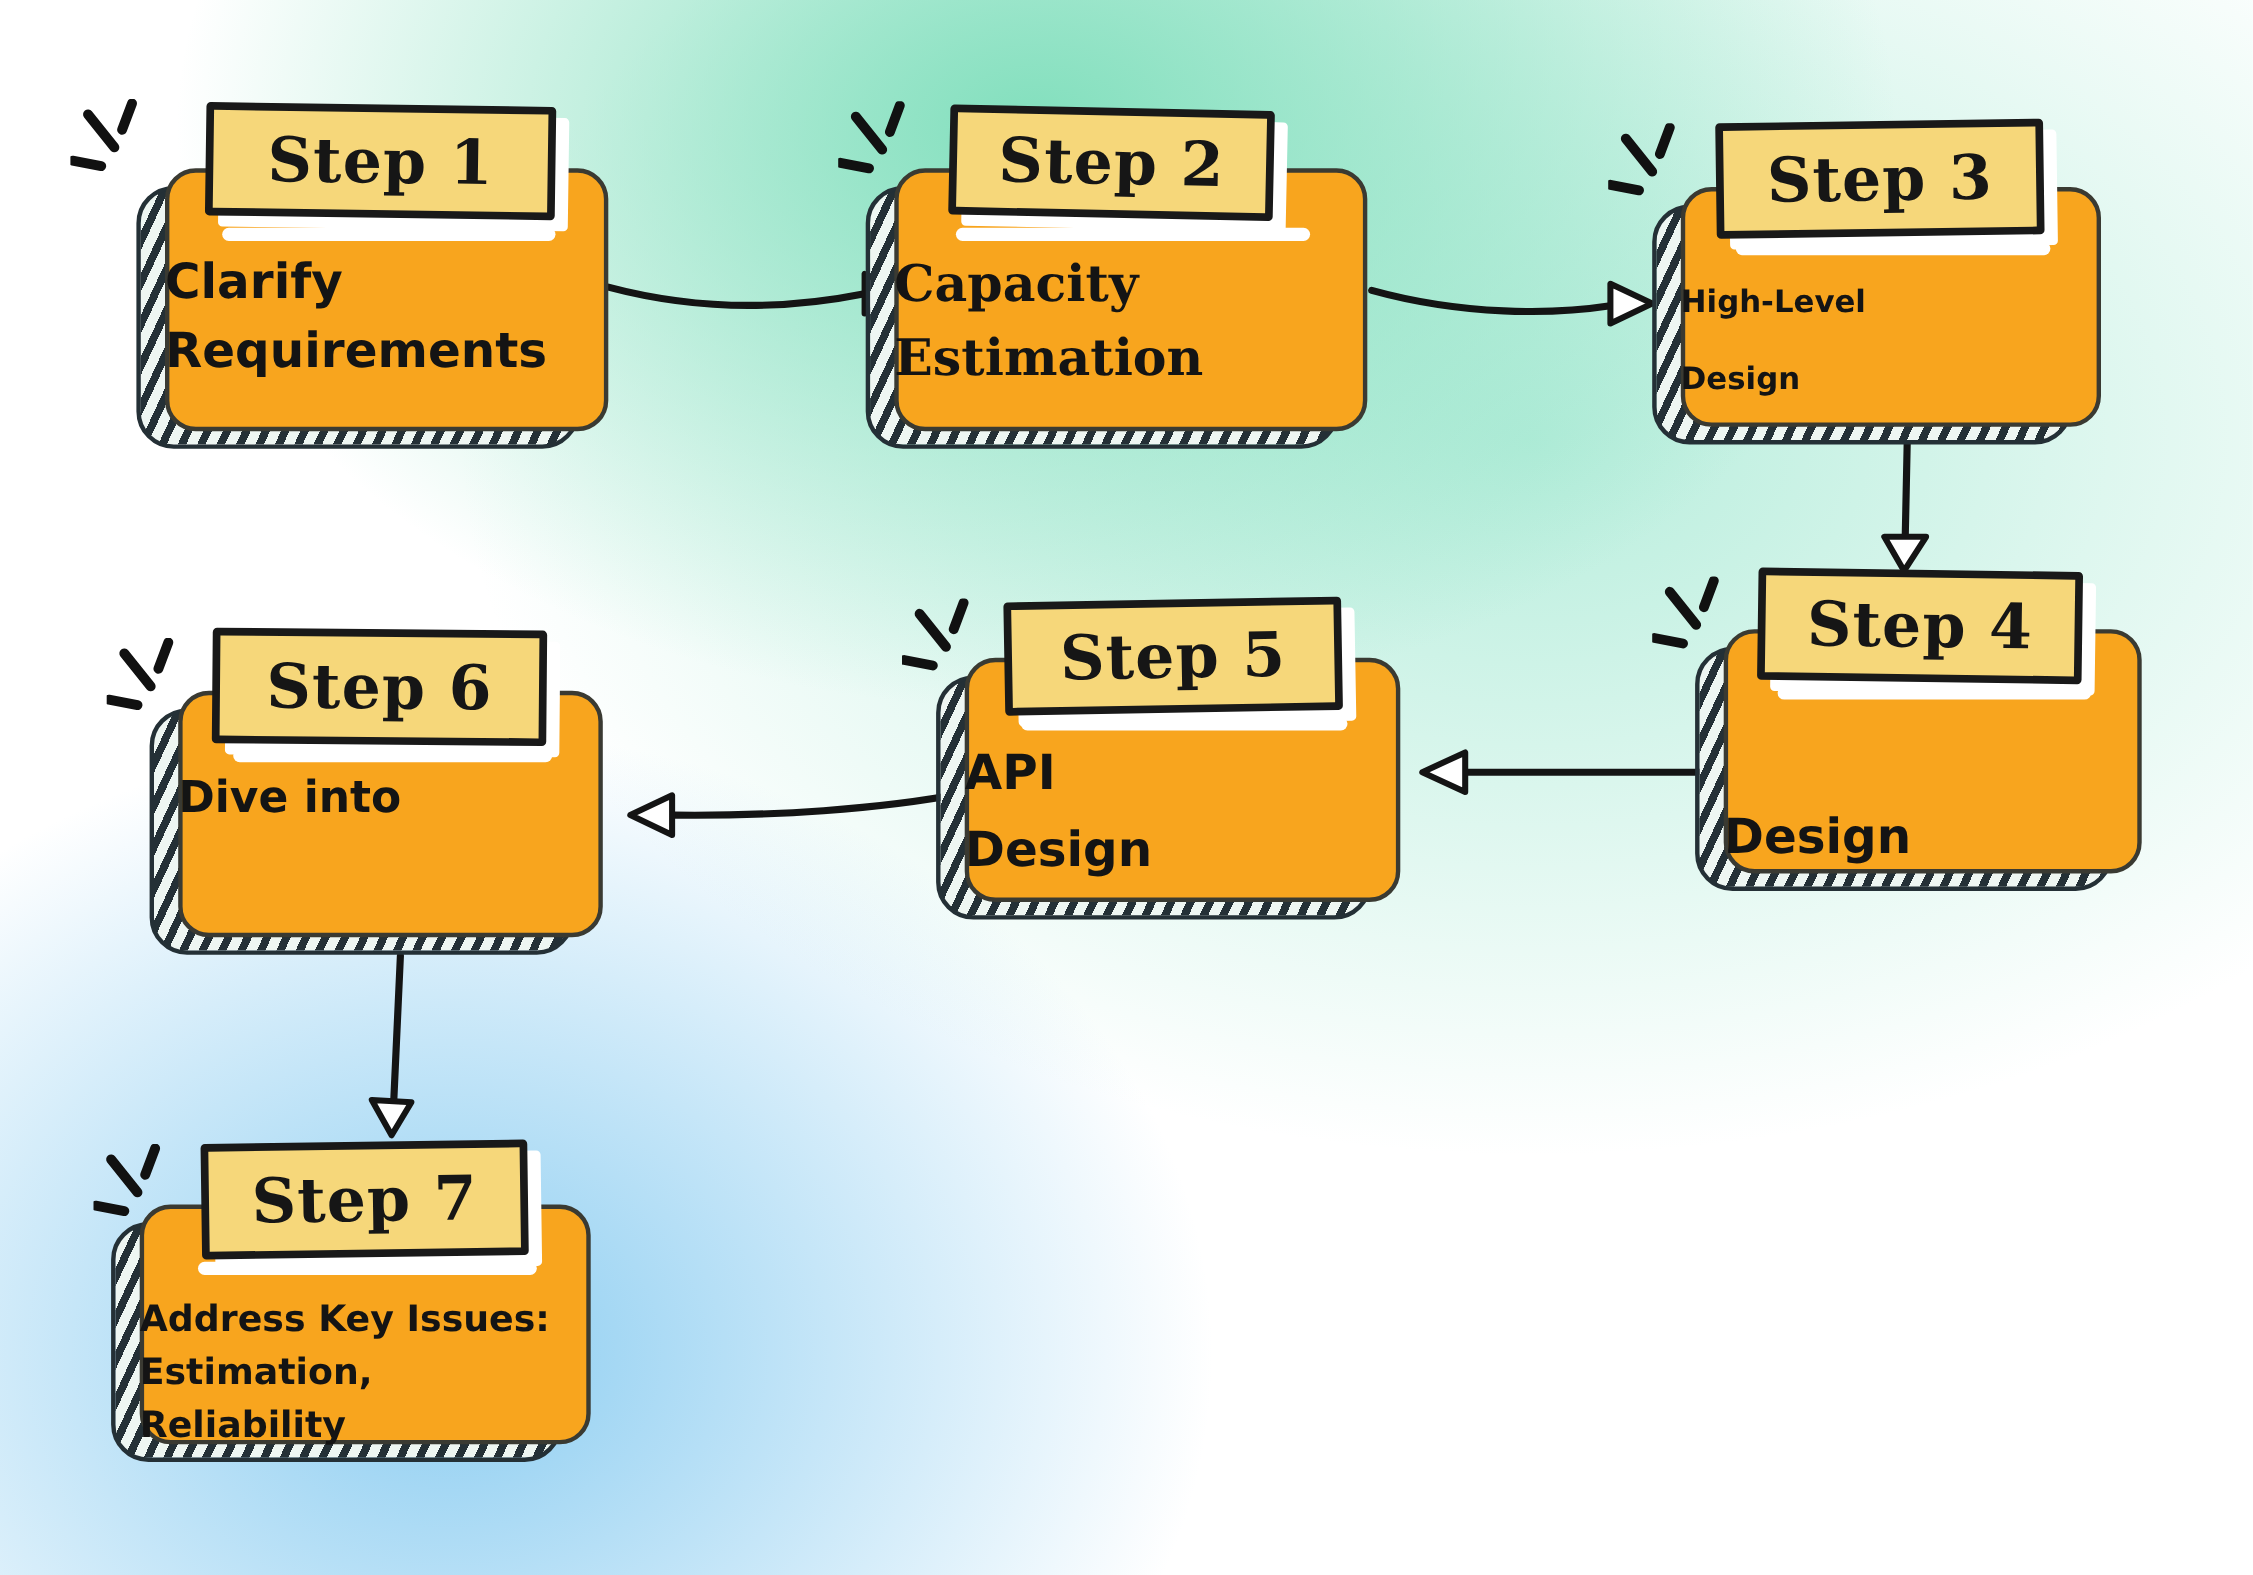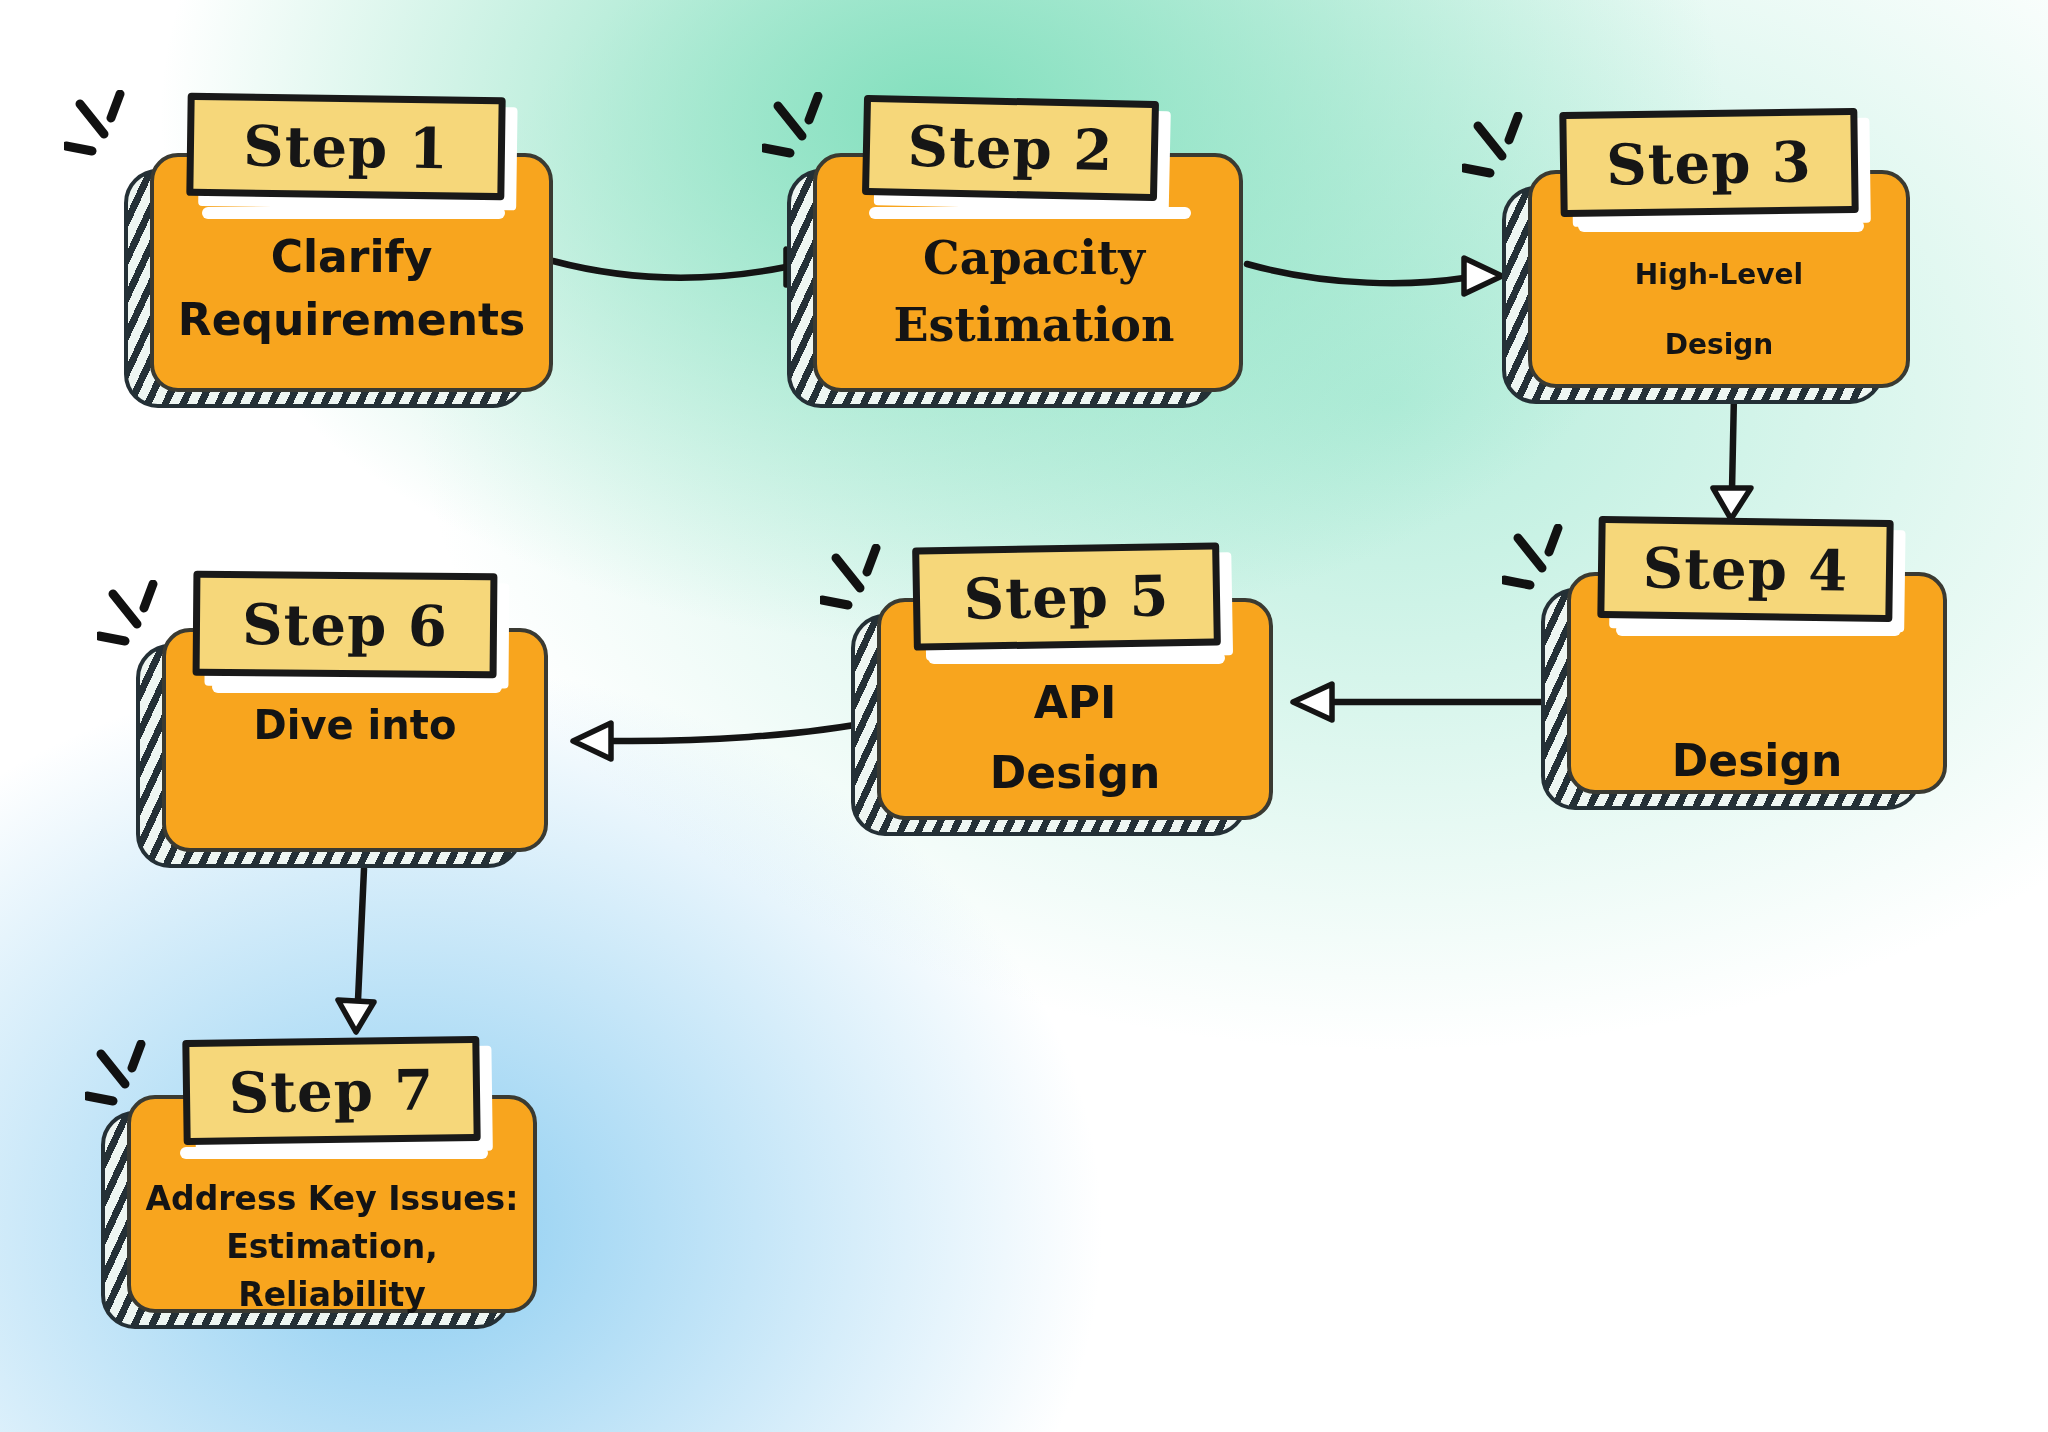--- a/index.html
+++ b/index.html
@@ -35,25 +35,25 @@
     position:absolute; box-sizing:border-box;
     background:#F6D77A;
     border:7px solid #191919; border-radius:4px;
     box-shadow:12px 10px 0 #ffffff;
     display:flex; align-items:center; justify-content:center;
     font-family:"DejaVu Serif", serif; font-weight:700;
     font-size:56px; color:#161616; letter-spacing:1px;
     white-space:nowrap;
   }
   .title{
-    position:absolute; left:0; right:0; text-align:center;
+    position:absolute; left:0; right:0; text-align:left;
     color:#141414; font-weight:700;
     font-family:"DejaVu Sans", sans-serif;
   }
-  .serif-body .title{ font-family:"DejaVu Serif", serif;padding-left:12px; }
+  .serif-body .title{ font-family:"DejaVu Serif", serif; }
   .sparkle{ position:absolute; }
   #connectors{ position:absolute; left:0; top:0; pointer-events:none; }
 </style>
 </head>
 <body>
 
 <div id="canvas">
 
   <svg id="connectors" width="2048" height="1432" viewBox="0 0 2048 1432">
     <g stroke="#141414" stroke-width="6.5" fill="none" stroke-linecap="round">

